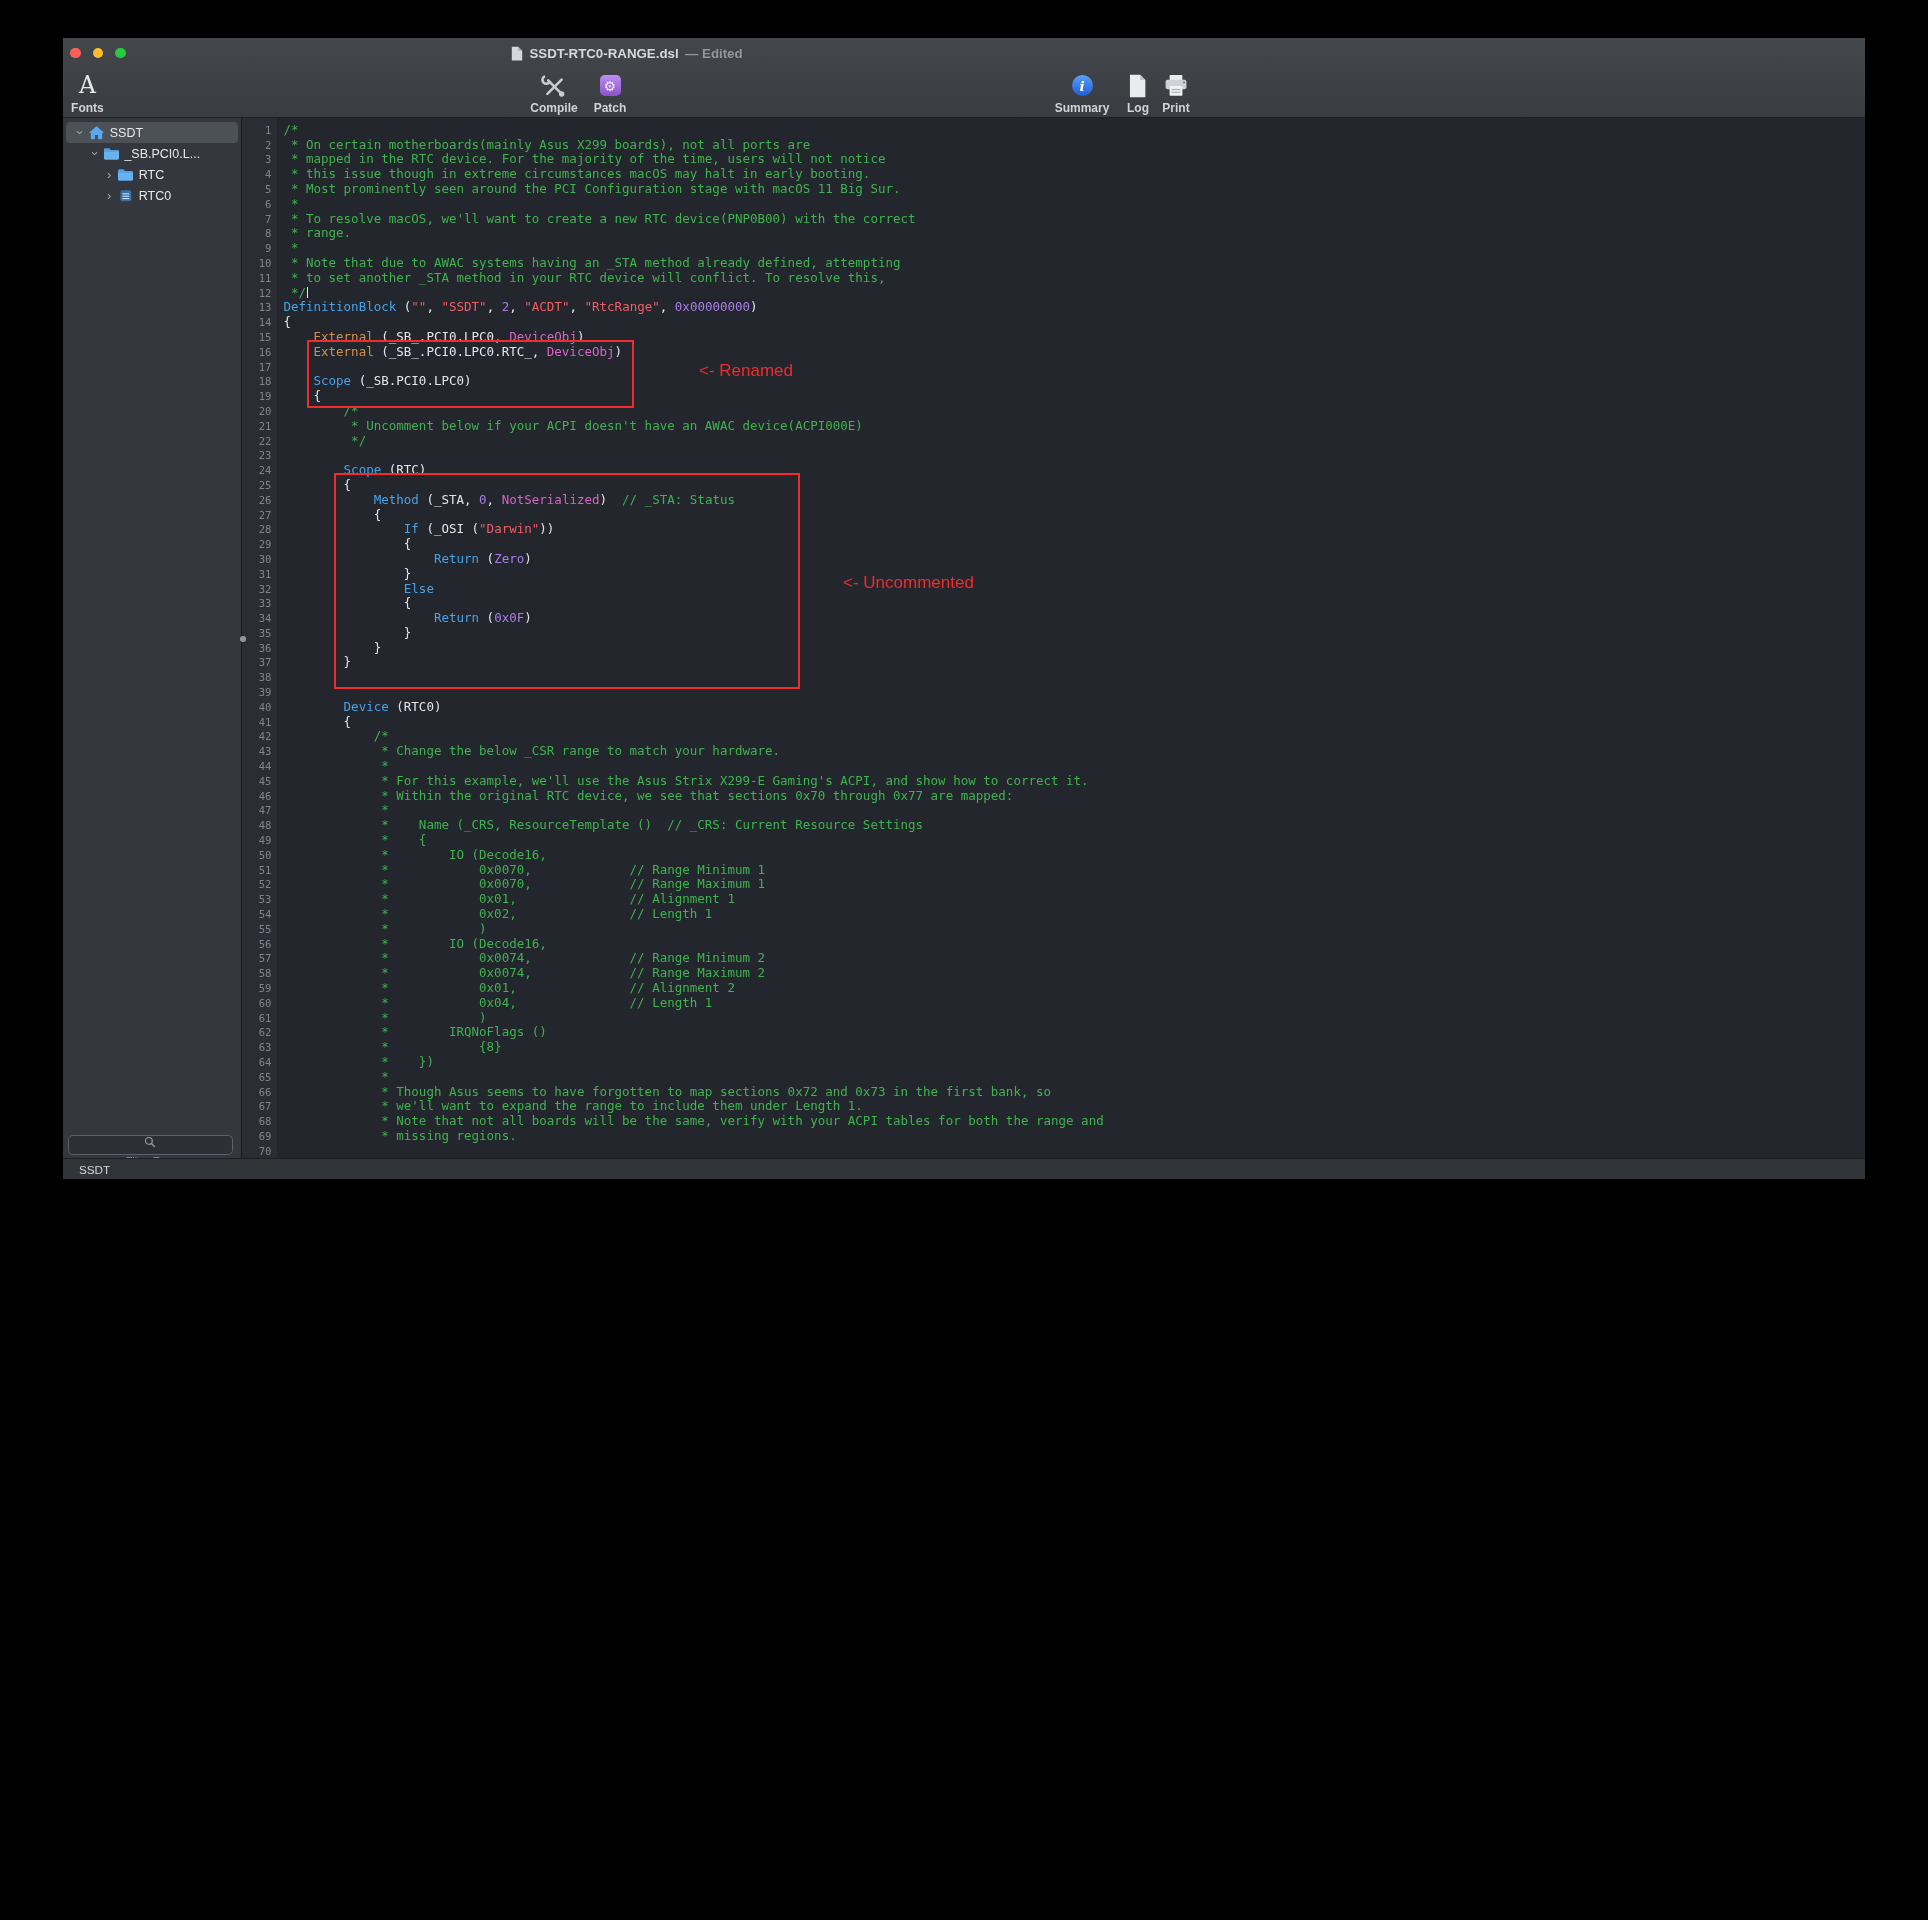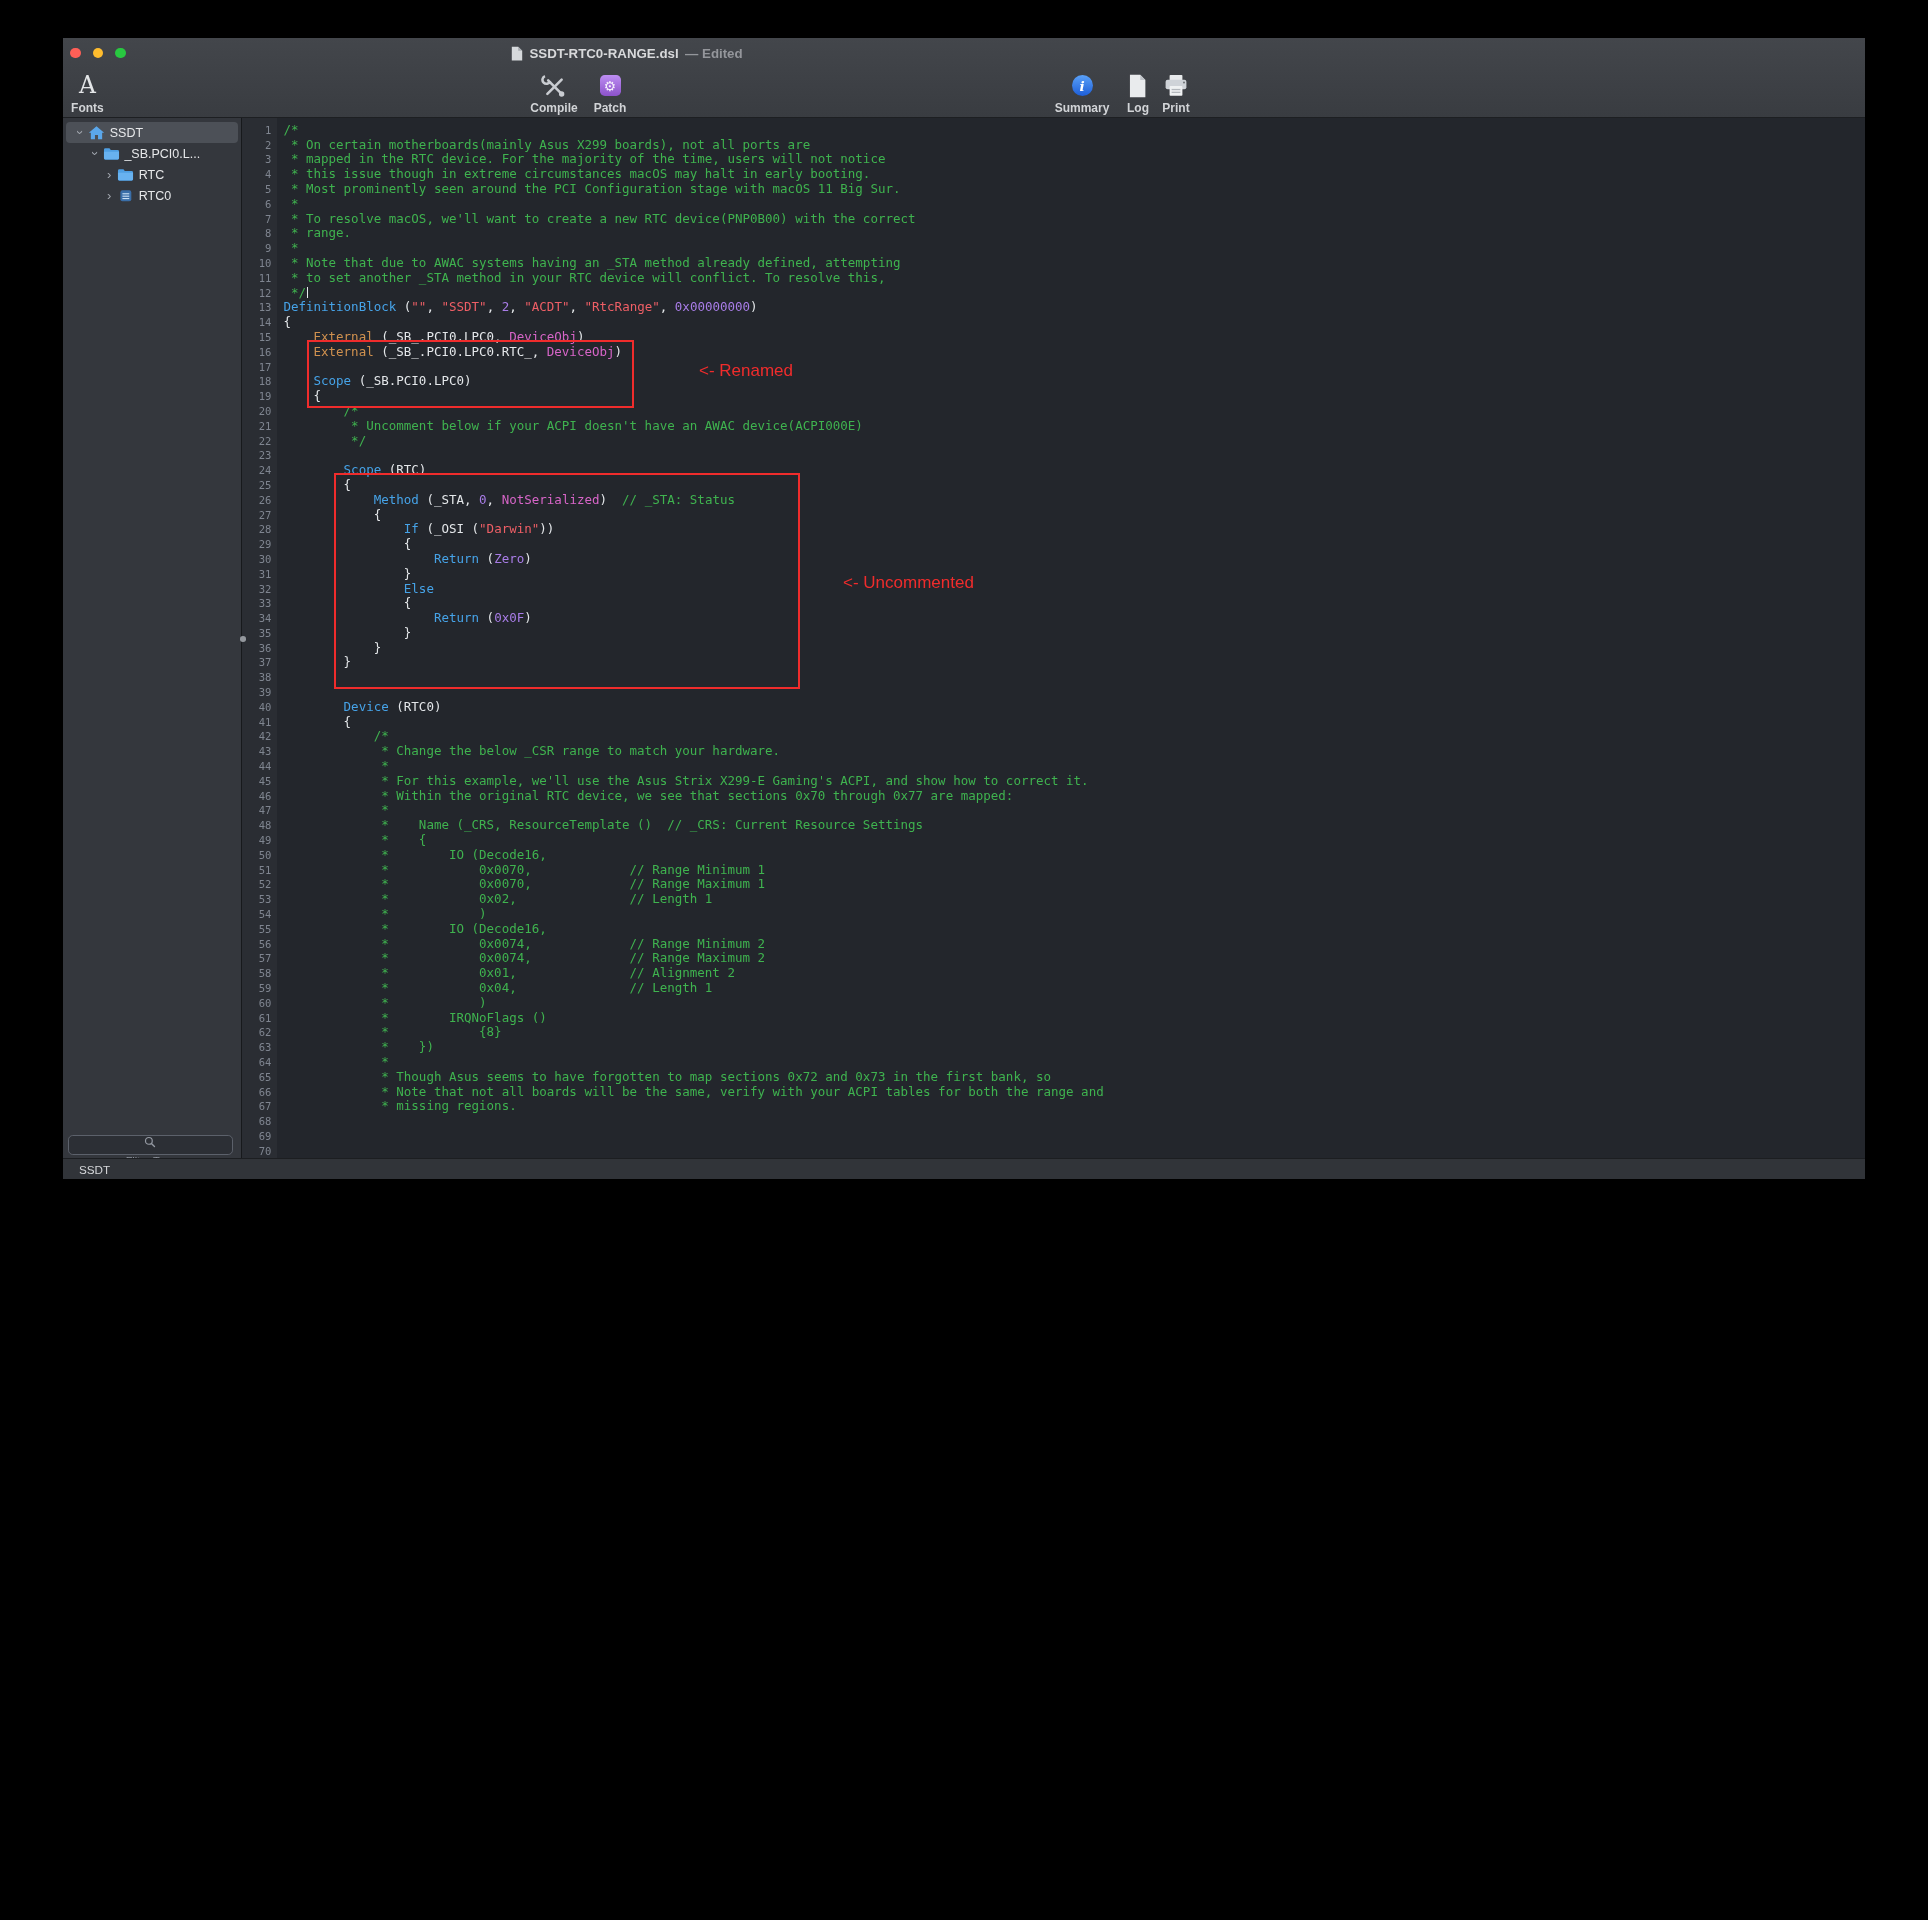--- a/index.html
+++ b/index.html
@@ -342,33 +342,35 @@
           <div class="code-line"><span class="tok-c">             * Change the below _CSR range to match your hardware.</span></div>
           <div class="code-line"><span class="tok-c">             *</span></div>
           <div class="code-line"><span class="tok-c">             * For this example, we'll use the Asus Strix X299-E Gaming's ACPI, and show how to correct it.</span></div>
           <div class="code-line"><span class="tok-c">             * Within the original RTC device, we see that sections 0x70 through 0x77 are mapped:</span></div>
           <div class="code-line"><span class="tok-c">             *</span></div>
           <div class="code-line"><span class="tok-c">             *    Name (_CRS, ResourceTemplate ()  // _CRS: Current Resource Settings</span></div>
           <div class="code-line"><span class="tok-c">             *    {</span></div>
           <div class="code-line"><span class="tok-c">             *        IO (Decode16,</span></div>
           <div class="code-line"><span class="tok-c">             *            0x0070,             // Range Minimum 1</span></div>
           <div class="code-line"><span class="tok-c">             *            0x0070,             // Range Maximum 1</span></div>
+          <div class="code-line"><span class="tok-c">             *            0x01,               // Alignment 1</span></div>
           <div class="code-line"><span class="tok-c">             *            0x02,               // Length 1</span></div>
           <div class="code-line"><span class="tok-c">             *            )</span></div>
           <div class="code-line"><span class="tok-c">             *        IO (Decode16,</span></div>
           <div class="code-line"><span class="tok-c">             *            0x0074,             // Range Minimum 2</span></div>
           <div class="code-line"><span class="tok-c">             *            0x0074,             // Range Maximum 2</span></div>
           <div class="code-line"><span class="tok-c">             *            0x01,               // Alignment 2</span></div>
           <div class="code-line"><span class="tok-c">             *            0x04,               // Length 1</span></div>
           <div class="code-line"><span class="tok-c">             *            )</span></div>
           <div class="code-line"><span class="tok-c">             *        IRQNoFlags ()</span></div>
           <div class="code-line"><span class="tok-c">             *            {8}</span></div>
           <div class="code-line"><span class="tok-c">             *    })</span></div>
           <div class="code-line"><span class="tok-c">             *</span></div>
           <div class="code-line"><span class="tok-c">             * Though Asus seems to have forgotten to map sections 0x72 and 0x73 in the first bank, so</span></div>
+          <div class="code-line"><span class="tok-c">             * we'll want to expand the range to include them under Length 1.</span></div>
           <div class="code-line"><span class="tok-c">             * Note that not all boards will be the same, verify with your ACPI tables for both the range and</span></div>
           <div class="code-line"><span class="tok-c">             * missing regions.</span></div>
         </div>
 
       <div class="anno-box box1"></div>
       <div class="anno-box box2"></div>
       <div class="anno-label lbl1">&lt;- Renamed</div>
       <div class="anno-label lbl2">&lt;- Uncommented</div>
     </main>
   </div>

